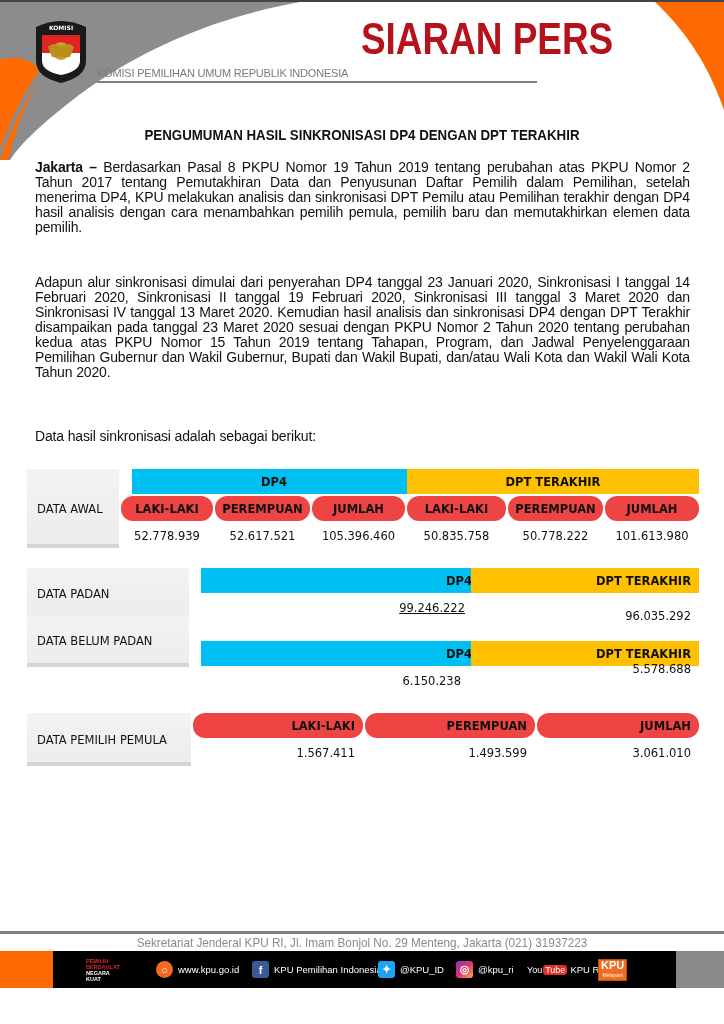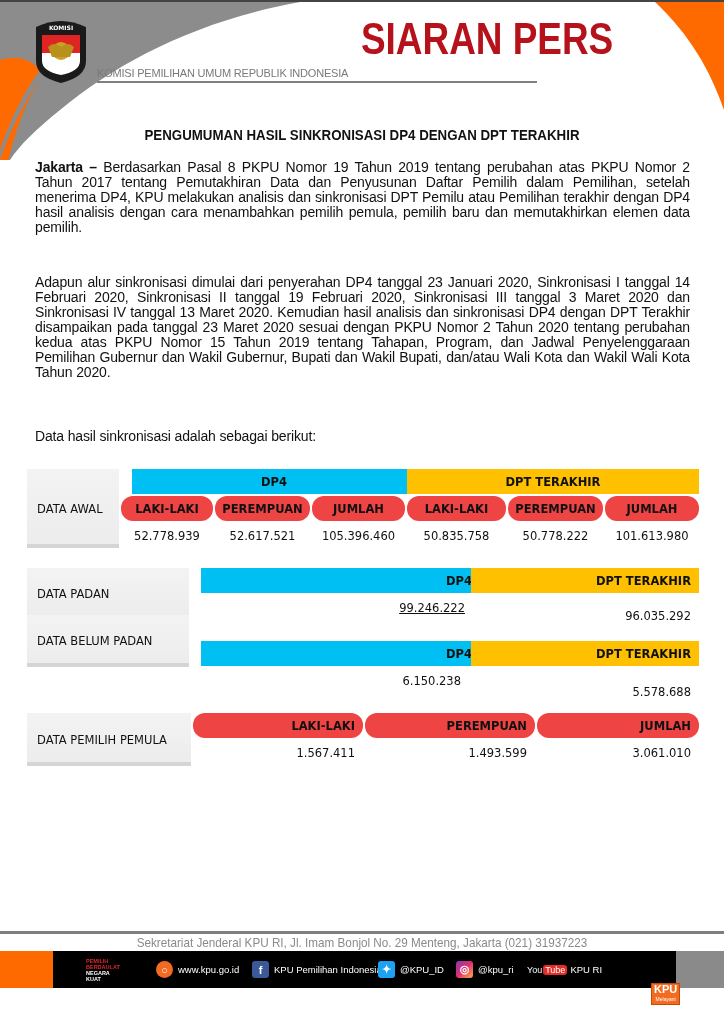--- a/index.html
+++ b/index.html
@@ -96,21 +96,21 @@
   <div class="cell gold right" style="left:471px;top:568px;width:228px;height:25px;">DPT TERAKHIR</div>
   <div class="cell right" style="left:194px;top:595px;width:279px;height:25px;text-decoration:underline;">99.246.222</div>
   <div class="cell right" style="left:471px;top:595px;width:228px;height:25px;margin-top:8px;">96.035.292</div>
 </div>
 
 <div class="tbl">
   <div class="lbl" style="left:27px;top:615px;width:162px;height:52px;">DATA BELUM PADAN</div>
   <div class="cell blue right" style="left:190px;top:641px;width:279px;height:25px;">DP4</div>
   <div class="cell gold right" style="left:471px;top:641px;width:228px;height:25px;">DPT TERAKHIR</div>
   <div class="cell right" style="left:190px;top:668px;width:279px;height:25px;">6.150.238</div>
-  <div class="cell right" style="left:471px;top:679px;width:228px;height:25px;">5.578.688</div>
+  <div class="cell right" style="left:471px;top:656px;width:228px;height:25px;">5.578.688</div>
 </div>
 
 <div class="tbl">
   <div class="lbl" style="left:27px;top:713px;width:164px;height:53px;">DATA PEMILIH PEMULA</div>
   <div class="cell grey right" style="left:193px;top:713px;width:170px;height:25px;">LAKI-LAKI</div>
   <div class="cell grey right" style="left:365px;top:713px;width:170px;height:25px;">PEREMPUAN</div>
   <div class="cell grey right" style="left:537px;top:713px;width:162px;height:25px;">JUMLAH</div>
   <div class="cell right" style="left:193px;top:740px;width:170px;height:25px;">1.567.411</div>
   <div class="cell right" style="left:365px;top:740px;width:170px;height:25px;">1.493.599</div>
   <div class="cell right" style="left:537px;top:740px;width:162px;height:25px;">3.061.010</div>
@@ -145,18 +145,18 @@
   <span class="ficon" style="background:linear-gradient(135deg,#833ab4,#e1306c,#fcaf45);">◎</span>
   <span>@kpu_ri</span>
 </div>
 <div class="fitem" style="left:527px;gap:3px;">
   <span style="display:inline-flex;align-items:center;gap:1px;font-size:9px;">
     <span>You</span>
     <span style="background:#e52d27;border-radius:3px;padding:0 2px;">Tube</span>
   </span>
   <span>KPU RI</span>
 </div>
-<div class="fitem" style="left:651px;margin-top:24px;">
+<div class="fitem" style="left:598px;">
   <span style="display:inline-flex;flex-direction:column;align-items:center;background:#f26b21;border:1px solid #c14d00;padding:0 2px;line-height:10px;">
     <span style="font-size:11px;font-weight:bold;color:#fff;">KPU</span>
     <span style="font-size:5px;color:#fff;">Melayani</span>
   </span>
 </div>
 
 </body></html>

